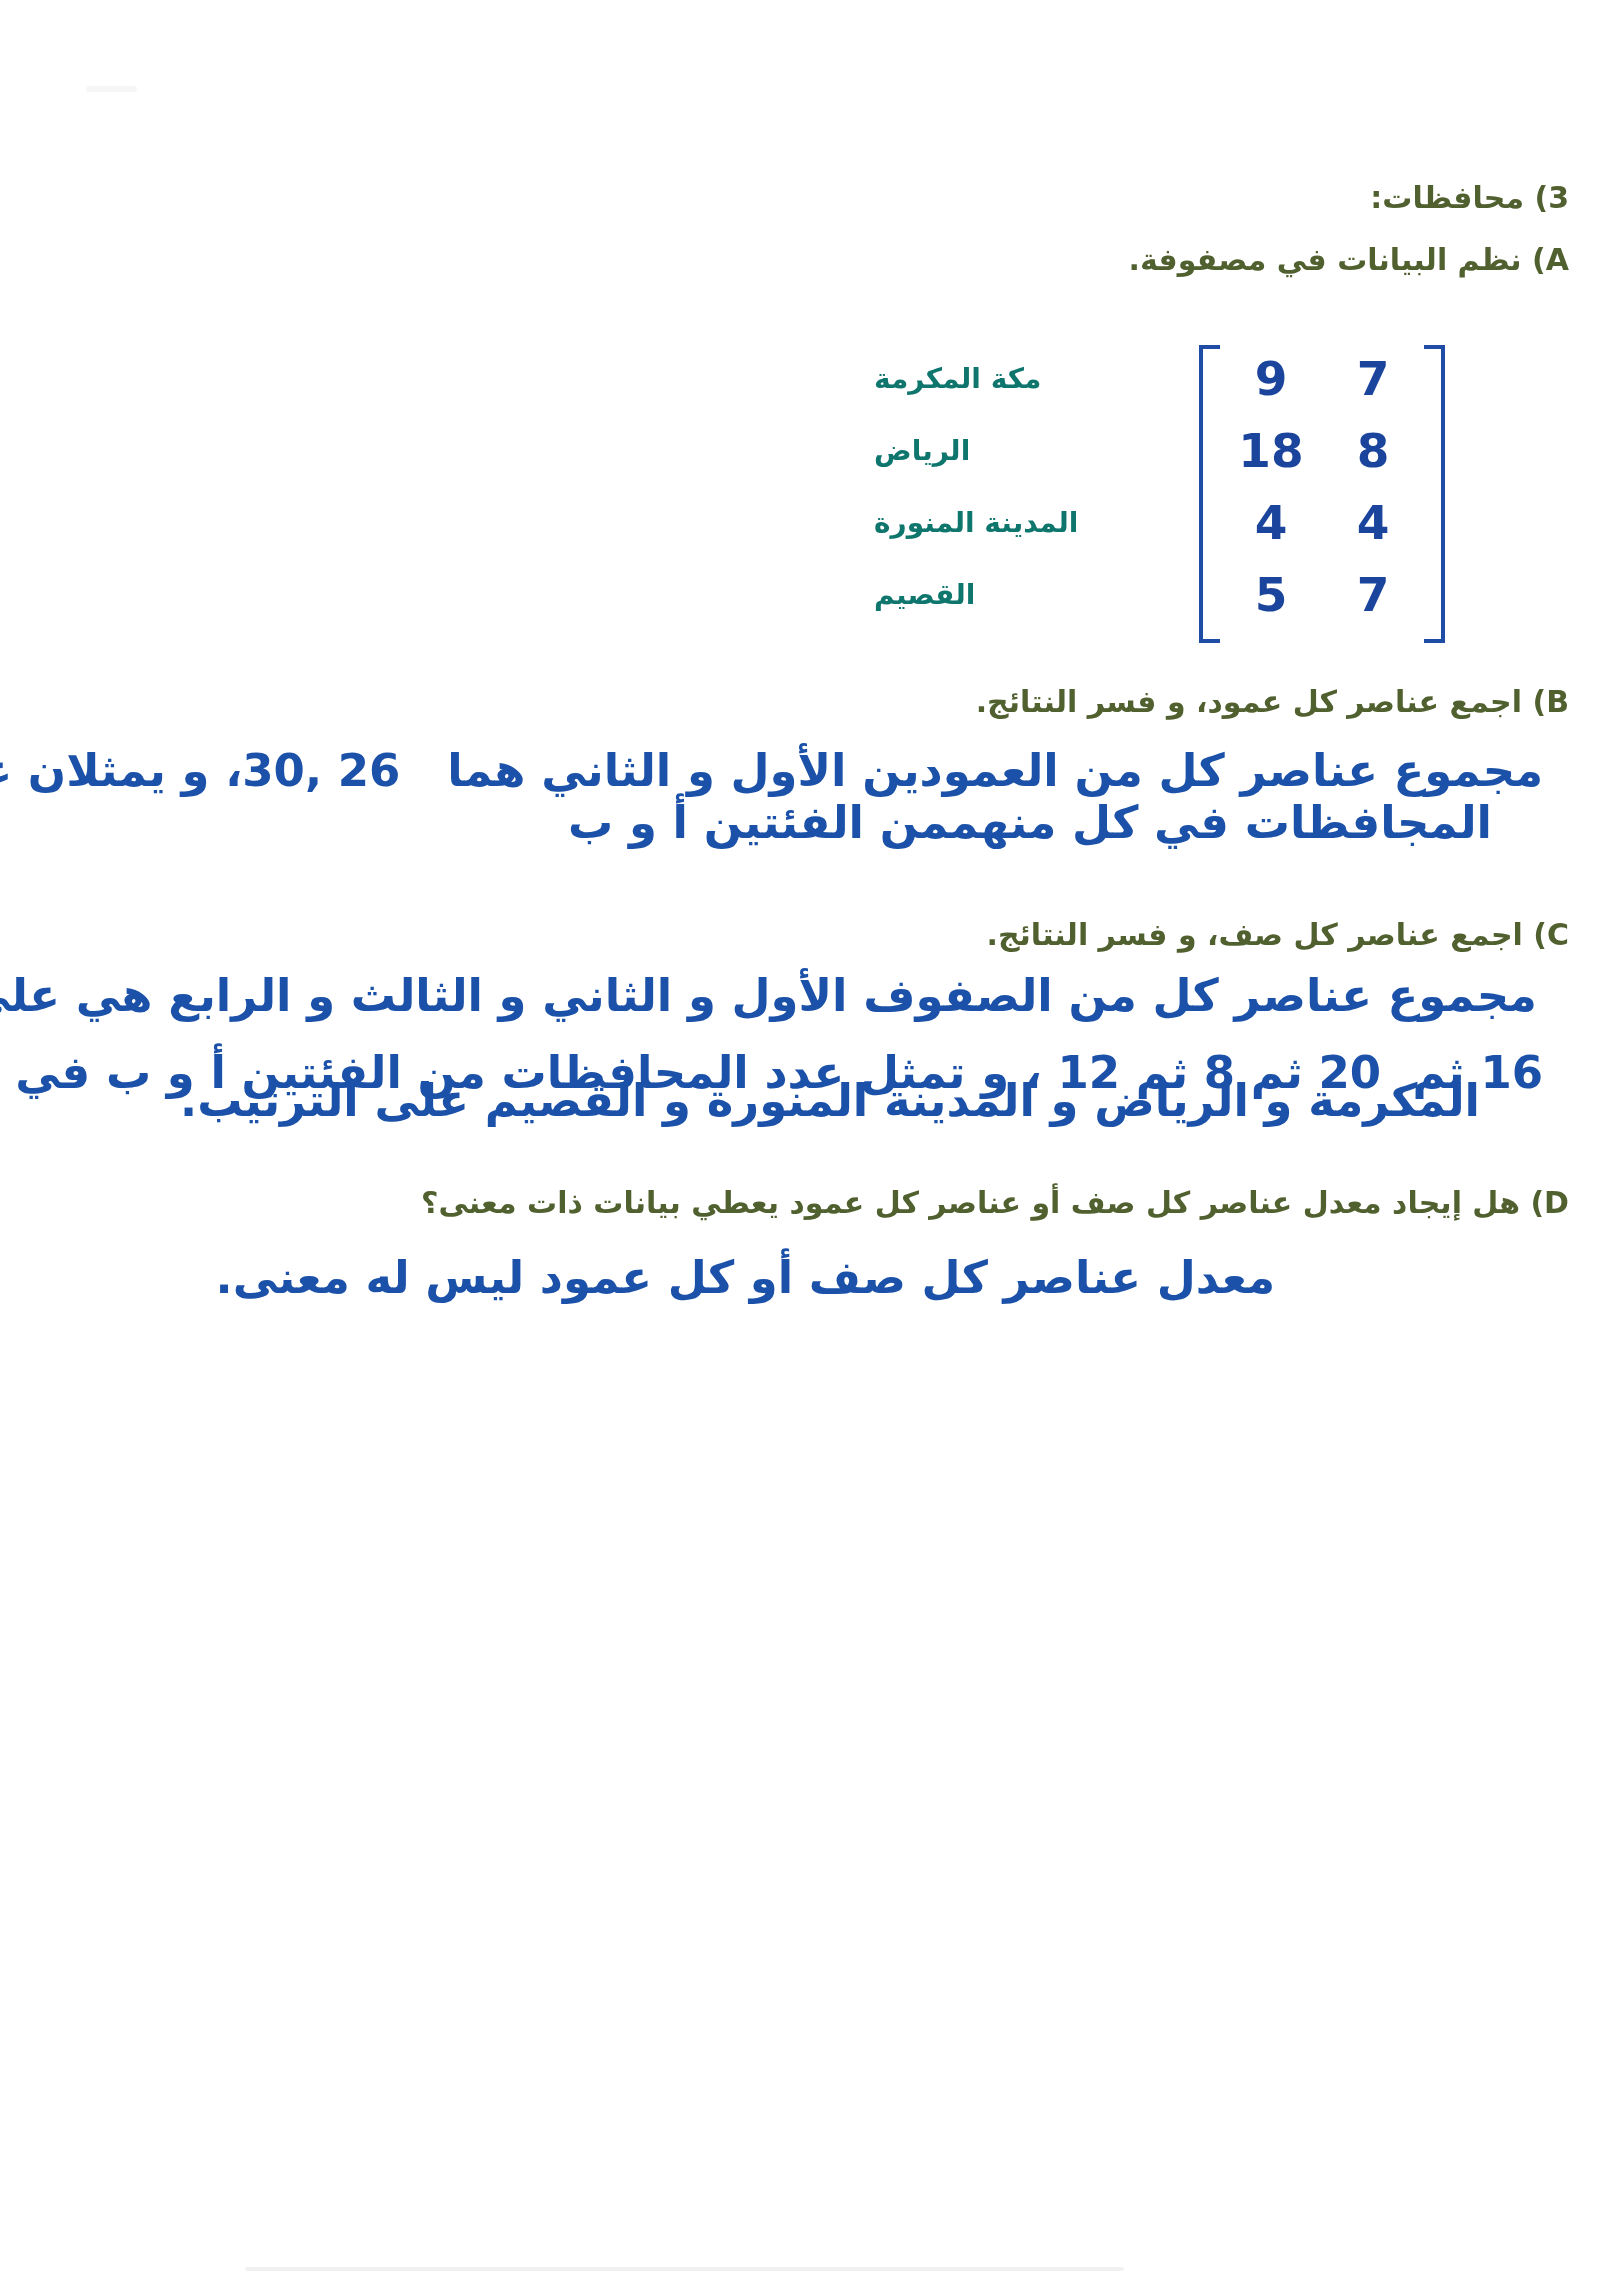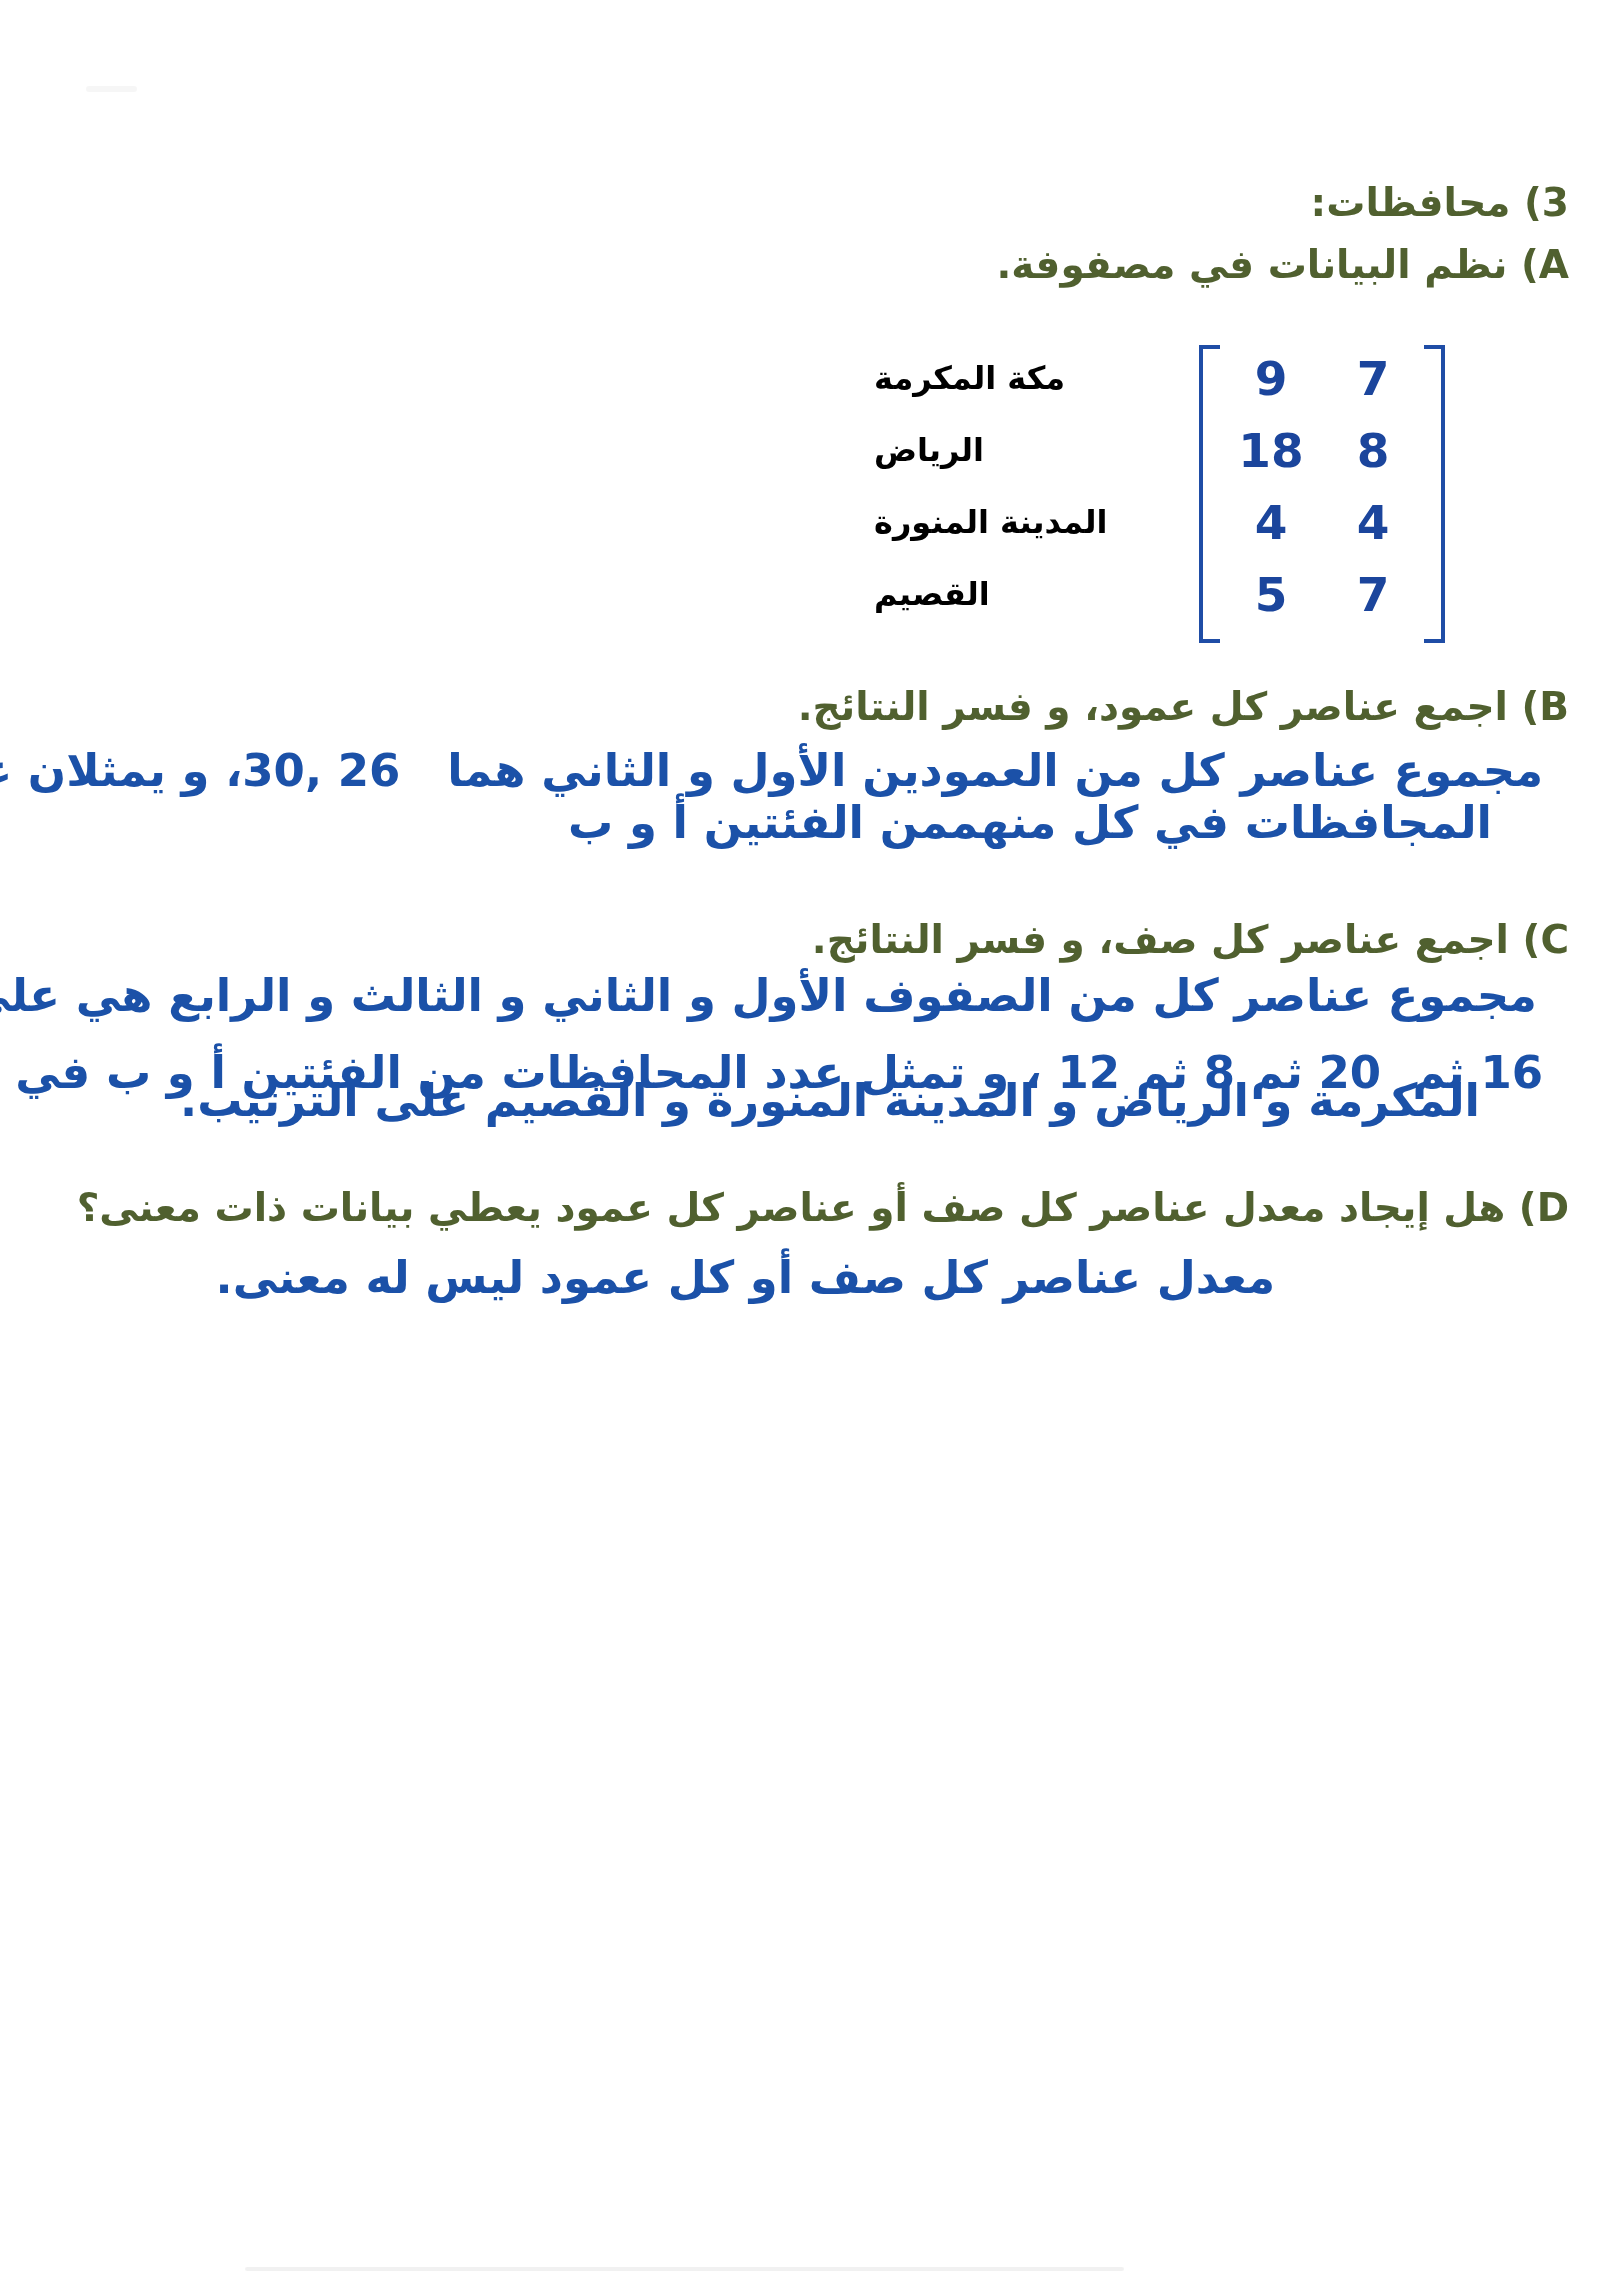--- a/index.html
+++ b/index.html
@@ -6,36 +6,36 @@
   body{
     width:1623px;height:2295px;
     background:#ffffff;
     position:relative;
     font-family:"DejaVu Sans",sans-serif;
     font-weight:bold;
     direction:rtl;
     overflow:hidden;
   }
   .abs{position:absolute;white-space:pre;line-height:1.15;}
-  .h-green{color:#50602f;font-size:39px;}
+  .h-green{color:#50602f;font-size:30px;}
   .t-blue{color:#1b51a8;font-size:45px;}
   
   .matrix-wrap{
     position:absolute;
     top:342px;right:178px;
     display:flex;flex-direction:row;align-items:flex-start;
     direction:ltr;
   }
   .labels-col{
     width:257px;margin-right:68px;
     display:flex;flex-direction:column;
   }
   .label-row{
     height:72px;display:flex;align-items:center;justify-content:flex-end;
-    color:#000000;font-size:32px;direction:rtl;white-space:pre;
+    color:#0f766e;font-size:28px;direction:rtl;white-space:pre;
   }
   .bracket{width:17px;height:290px;margin-top:3.4px;}
   .bracket.left{border-left:4.6px solid #1f4da6;border-top:4.6px solid #1f4da6;border-bottom:4.6px solid #1f4da6;}
   .bracket.right{border-right:4.6px solid #1f4da6;border-top:4.6px solid #1f4da6;border-bottom:4.6px solid #1f4da6;}
   .num-grid{
     display:grid;
     grid-template-columns:102px 102px;
     grid-auto-rows:72px;
     margin-top:0px;
   }

